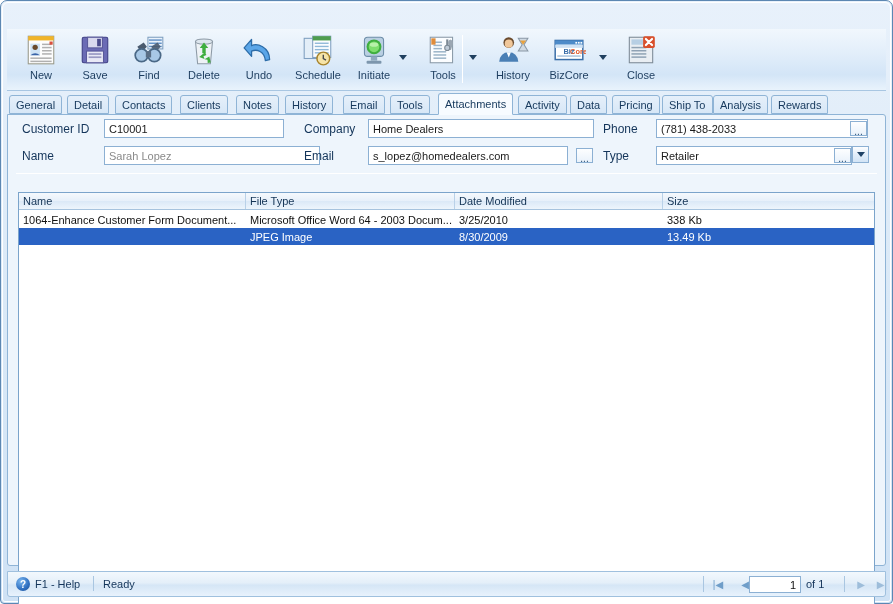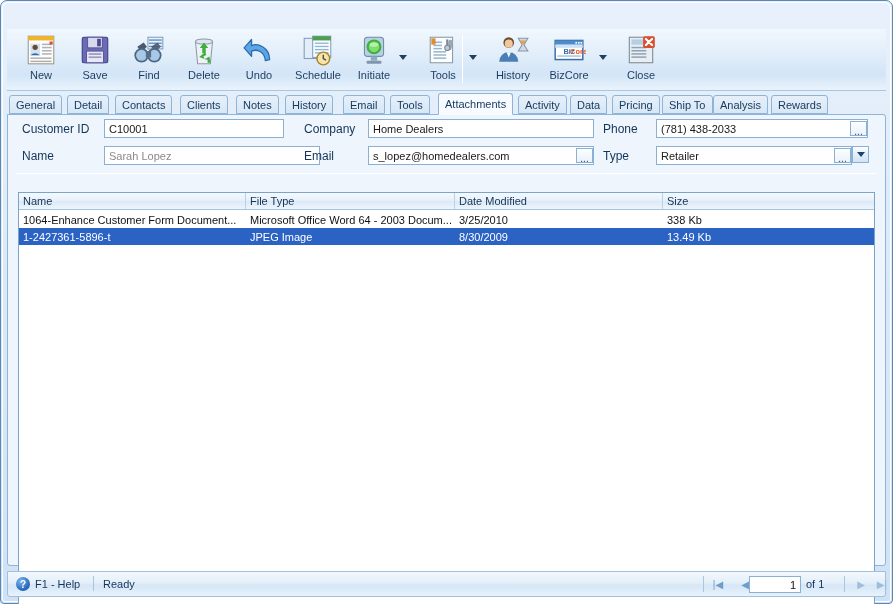--- a/index.html
+++ b/index.html
@@ -523,21 +523,21 @@
       <div class="flabel" style="left:14px; top:7px;">Customer ID</div>
       <div class="finput" style="left:96px; top:4px; width:180px;">C10001</div>
 
       <div class="flabel" style="left:14px; top:34px;">Name</div>
       <div class="finput readonly" style="left:96px; top:31px; width:216px;">Sarah Lopez</div>
 
       <div class="flabel" style="left:296px; top:7px;">Company</div>
       <div class="finput" style="left:360px; top:4px; width:226px;">Home Dealers</div>
 
       <div class="flabel" style="left:296px; top:34px;">Email</div>
-      <div class="finput" style="left:360px; top:31px; width:226px;">
+      <div class="finput" style="left:360px; top:31px; width:200px;">
         <span class="link" style="position:static;">s_lopez@homedealers.com</span>
       </div>
       <div class="ellipsis-btn" style="left:568px; top:33px;">...</div>
 
       <div class="flabel" style="left:595px; top:7px;">Phone</div>
       <div class="finput" style="left:648px; top:4px; width:212px;">(781) 438-2033</div>
       <div class="ellipsis-btn" style="left:842px; top:6px;">...</div>
 
       <div class="flabel" style="left:595px; top:34px;">Type</div>
       <div class="finput" style="left:648px; top:31px; width:196px;">Retailer</div>
@@ -556,21 +556,20 @@
       </div>
 
       <div class="grow" style="top:18px;">
         <div class="gc" style="left:0px;   width:227px;">1064-Enhance Customer Form Document...</div>
         <div class="gc" style="left:227px; width:209px;">Microsoft Office Word 64 - 2003 Docum...</div>
         <div class="gc" style="left:436px; width:208px;">3/25/2010</div>
         <div class="gc" style="left:644px; width:211px;">338 Kb</div>
       </div>
 
       <div class="grow selected" style="top:35px;">
-        <div class="gc" style="left:0px;   width:227px;">1-2427361-5896-t</div>
         <div class="gc" style="left:227px; width:209px;">JPEG Image</div>
         <div class="gc" style="left:436px; width:208px;">8/30/2009</div>
         <div class="gc" style="left:644px; width:211px;">13.49 Kb</div>
       </div>
     </div>
 
   </div>
 
   <div id="statusbar">
     <div id="help-icon">?</div>

